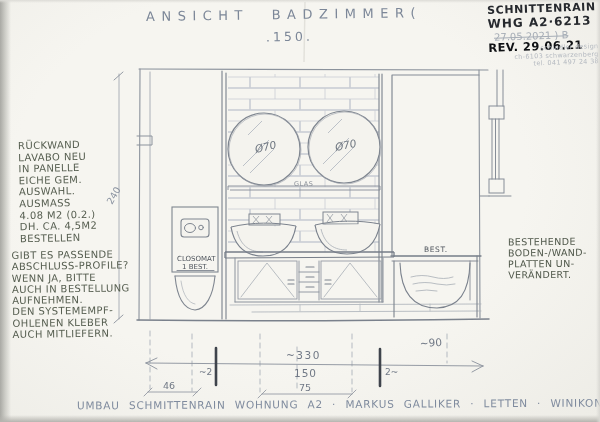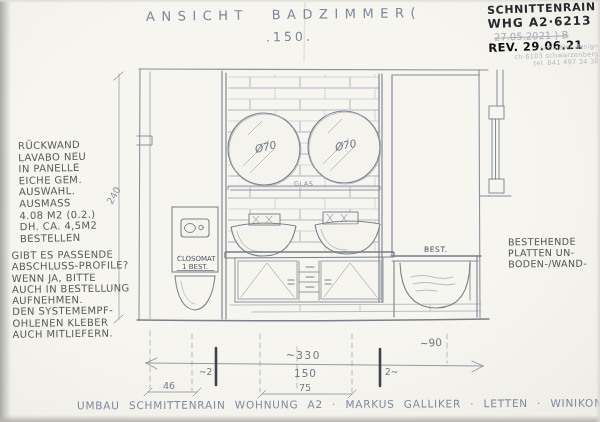--- a/index.html
+++ b/index.html
@@ -218,22 +218,23 @@
     <div>WENN JA, BITTE</div>
     <div>AUCH IN BESTELLUNG</div>
     <div>AUFNEHMEN.</div>
     <div>DEN SYSTEMEMPF-</div>
     <div>OHLENEN KLEBER</div>
     <div>AUCH MITLIEFERN.</div>
   </div>
 
   <div class="abs note note-r">
     <div>BESTEHENDE</div>
+    <div>BODEN-/WAND-</div>
     <div>PLATTEN UN-</div>
-    <div>BODEN-/WAND-</div>
+    <div>VERÄNDERT.</div>
   </div>
 
   <div class="abs footer">UMBAU SCHMITTENRAIN WOHNUNG A2 · MARKUS GALLIKER · LETTEN · WINIKON</div>
 
   <div class="edge-left"></div>
   <div class="edge-bottom"></div>
   <div class="edge-top"></div>
   <div class="edge-right"></div>
 </div>
 

